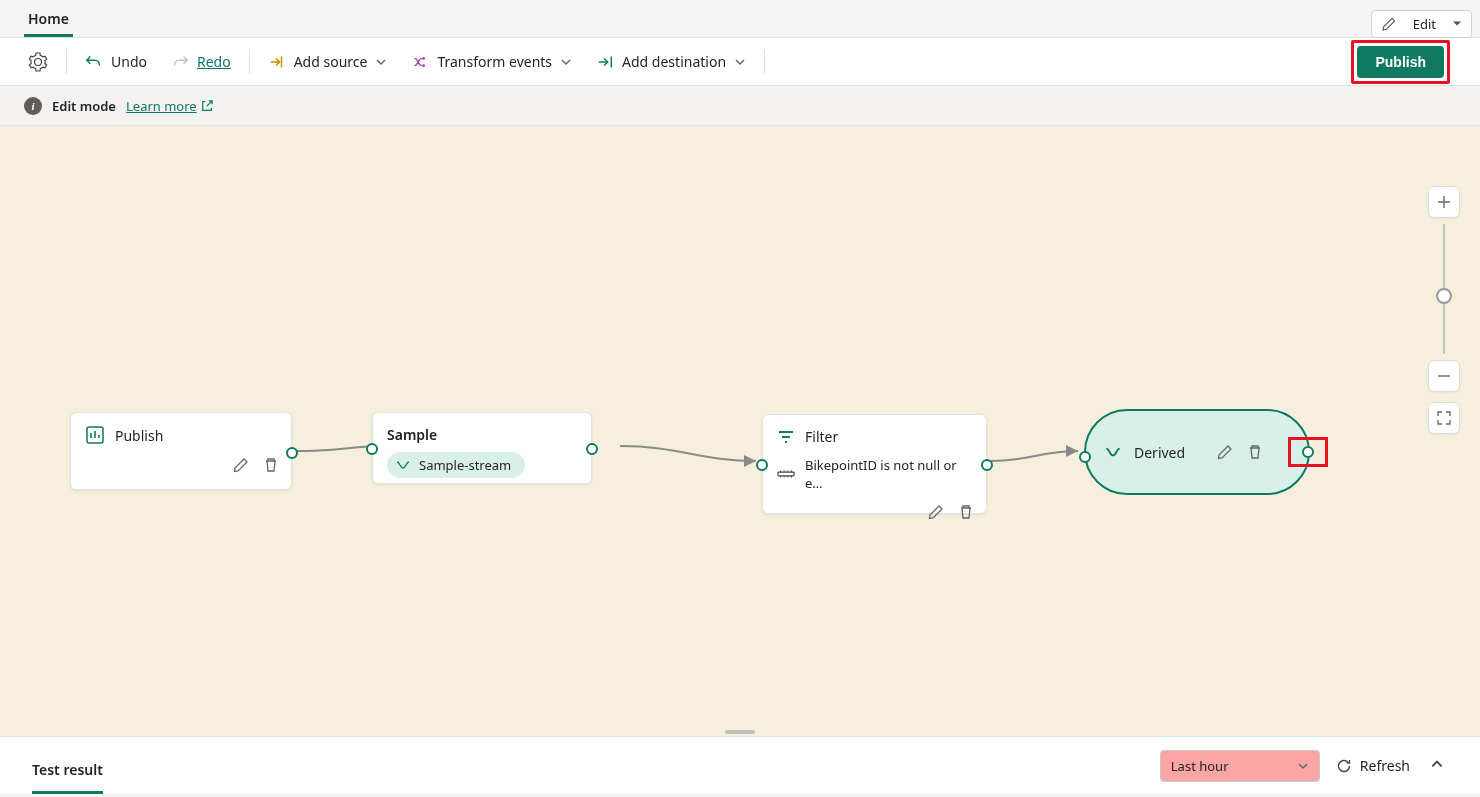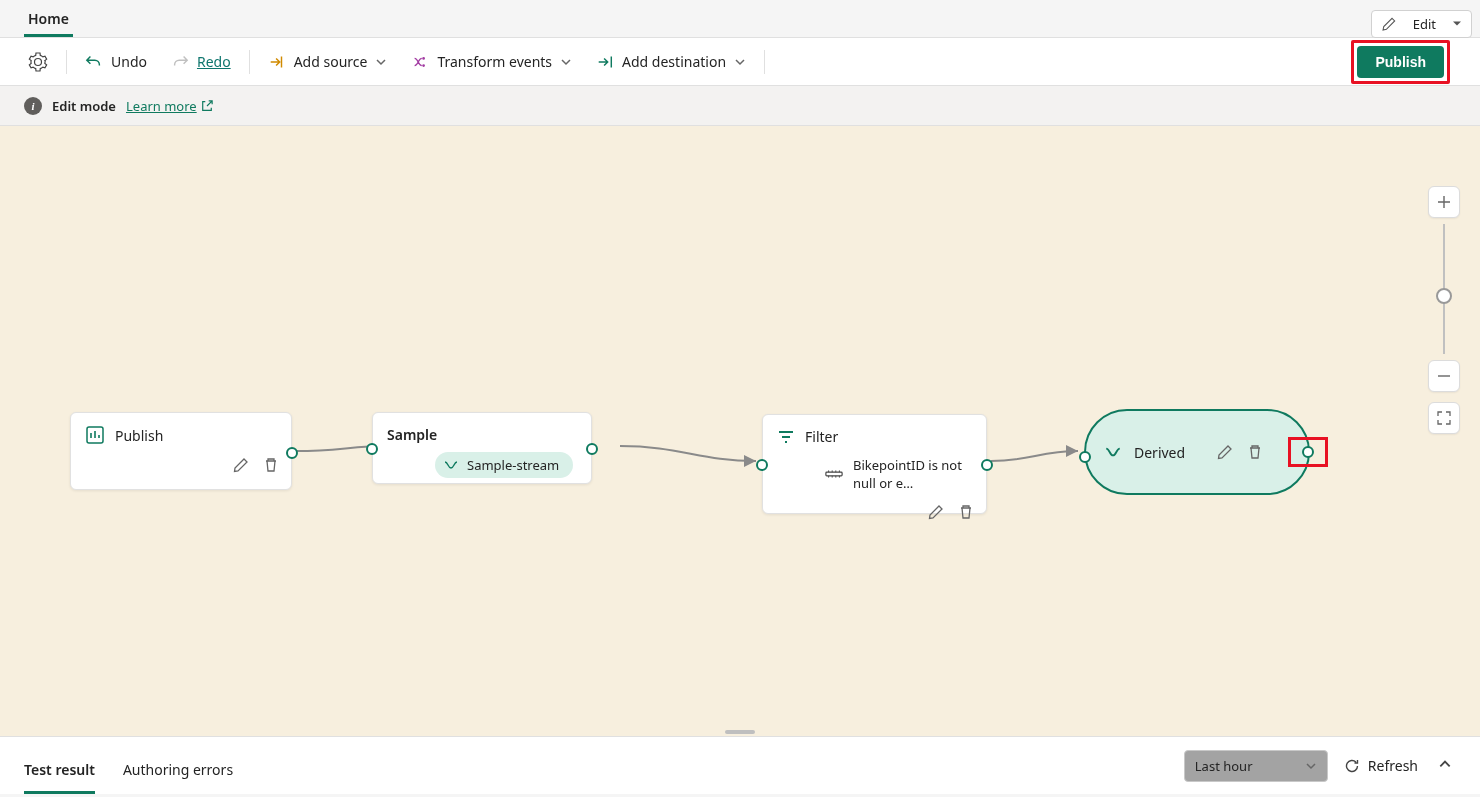--- a/index.html
+++ b/index.html
@@ -28,21 +28,21 @@
 .info-banner strong { font-weight: 600; }
 .learn-link { color: #0f7a5f; text-decoration: underline; display: inline-flex; align-items: center; gap: 4px; cursor: pointer; }
 
 
 .canvas-area { position: relative; height: 610px; background: #f7efde; }
 .canvas-svg { position: absolute; inset: 0; width: 100%; height: 100%; }
 .node { position: absolute; background: #fff; border: 1px solid #e1e1e1; border-radius: 6px; box-shadow: 0 1px 3px rgba(0,0,0,0.08); }
 .node-header { display: flex; align-items: center; gap: 10px; padding: 12px 14px 6px 14px; }
 .node-title { font-size: 14px; font-weight: 400; }
 .node-title.bold { font-weight: 600; }
-.node-row { display: flex; align-items: center; gap: 10px; padding: 4px 14px 6px 14px; font-size: 13px; margin-left: 48px; }
+.node-row { display: flex; align-items: center; gap: 10px; padding: 4px 14px 6px 14px; font-size: 13px; }
 .pill { display: inline-flex; align-items: center; gap: 8px; background: #d9f0e8; border-radius: 14px; padding: 4px 14px 4px 8px; font-size: 13px; }
 .node-actions { display: flex; gap: 10px; justify-content: flex-end; padding: 4px 10px 8px 0; }
 .icon-btn { width: 20px; height: 20px; display: flex; align-items: center; justify-content: center; cursor: pointer; color: #5c5c5c; }
 .port { position: absolute; width: 12px; height: 12px; border: 2px solid #0f7a5f; background: #fff; border-radius: 50%; }
 .port.right { right: -7px; }
 .port.left { left: -7px; }
 
 
 .node-derived { position: absolute; background: #d9f0e8; border: 2px solid #0f7a5f; border-radius: 44px; display: flex; align-items: center; padding: 0 18px; }
 .node-derived .node-derived-content { display: flex; align-items: center; gap: 12px; padding: 14px 0; }
@@ -53,26 +53,26 @@
 .zoom-panel { position: absolute; right: 20px; top: 60px; display: flex; flex-direction: column; align-items: center; gap: 0; }
 .zoom-btn { width: 32px; height: 32px; background: #fff; border: 1px solid #dcdcdc; border-radius: 6px; display: flex; align-items: center; justify-content: center; cursor: pointer; font-size: 18px; color: #5c5c5c; box-shadow: 0 1px 2px rgba(0,0,0,0.06); }
 .zoom-track { width: 2px; height: 130px; background: #c0c0c0; position: relative; margin: 6px 0; }
 .zoom-thumb { position: absolute; left: 50%; transform: translate(-50%,-50%); top: 55%; width: 16px; height: 16px; border-radius: 50%; background: #fff; border: 2px solid #999; }
 .zoom-gap { height: 10px; }
 
 
 .resize-handle { position:absolute; bottom:2px; left:50%; transform:translateX(-50%); width:30px; height:4px; border-radius:2px; background:#bfbfbf; }
 
 
-.bottom-panel { height: 58px; background: #fff; border-top: 1px solid #e0e0e0; display: flex; justify-content: space-between; padding: 0 24px; }
+.bottom-panel { height: 58px; background: #fff; border-top: 1px solid #e0e0e0; display: flex; justify-content: space-between; padding: 0 32px; }
 .bottom-tabs { display: flex; gap: 28px; align-items: flex-end; height: 100%; }
 .bottom-tab { padding: 16px 0 12px 0; font-size: 14px; cursor: pointer; border-bottom: 3px solid transparent; }
 .bottom-tab.active { font-weight: 600; border-bottom-color: #0f7a5f; }
 .bottom-right { display: flex; align-items: center; gap: 16px; }
-.time-select { display: flex; align-items: center; justify-content: space-between; border: 1px solid #c8c8c8; border-radius: 4px; padding: 6px 10px; width: 144px; font-size: 13px; cursor: pointer; background: #a3a3a3; }
+.time-select { display: flex; align-items: center; justify-content: space-between; border: 1px solid #c8c8c8; border-radius: 4px; padding: 6px 10px; width: 160px; font-size: 13px; cursor: pointer; background: #fca5a5; }
 .refresh-btn { display: flex; align-items: center; gap: 8px; font-size: 14px; cursor: pointer; }
 .expand-caret { cursor: pointer; padding: 4px; }
 
 .ic { flex-shrink: 0; }
 </style>
 </head>
 <body>
 
 <div class="topbar">
   <div class="tab-area">
@@ -284,21 +284,20 @@
         </svg>
     </div>
   </div>
 
   <div class="resize-handle"></div>
 </div>
 
 <div class="bottom-panel">
   <div class="bottom-tabs">
     <div class="bottom-tab active">Test result</div>
-    <div class="bottom-tab">Authoring errors</div>
   </div>
   <div class="bottom-right">
     <div class="time-select">
       <span>Last hour</span>
       <svg width="12" height="12" viewBox="0 0 12 12">
           <path d="M2 4l4 4 4-4" fill="none" stroke="#666" stroke-width="1.5"></path>
         </svg>
     </div>
     <div class="refresh-btn">
       <svg width="16" height="16" viewBox="0 0 16 16">

